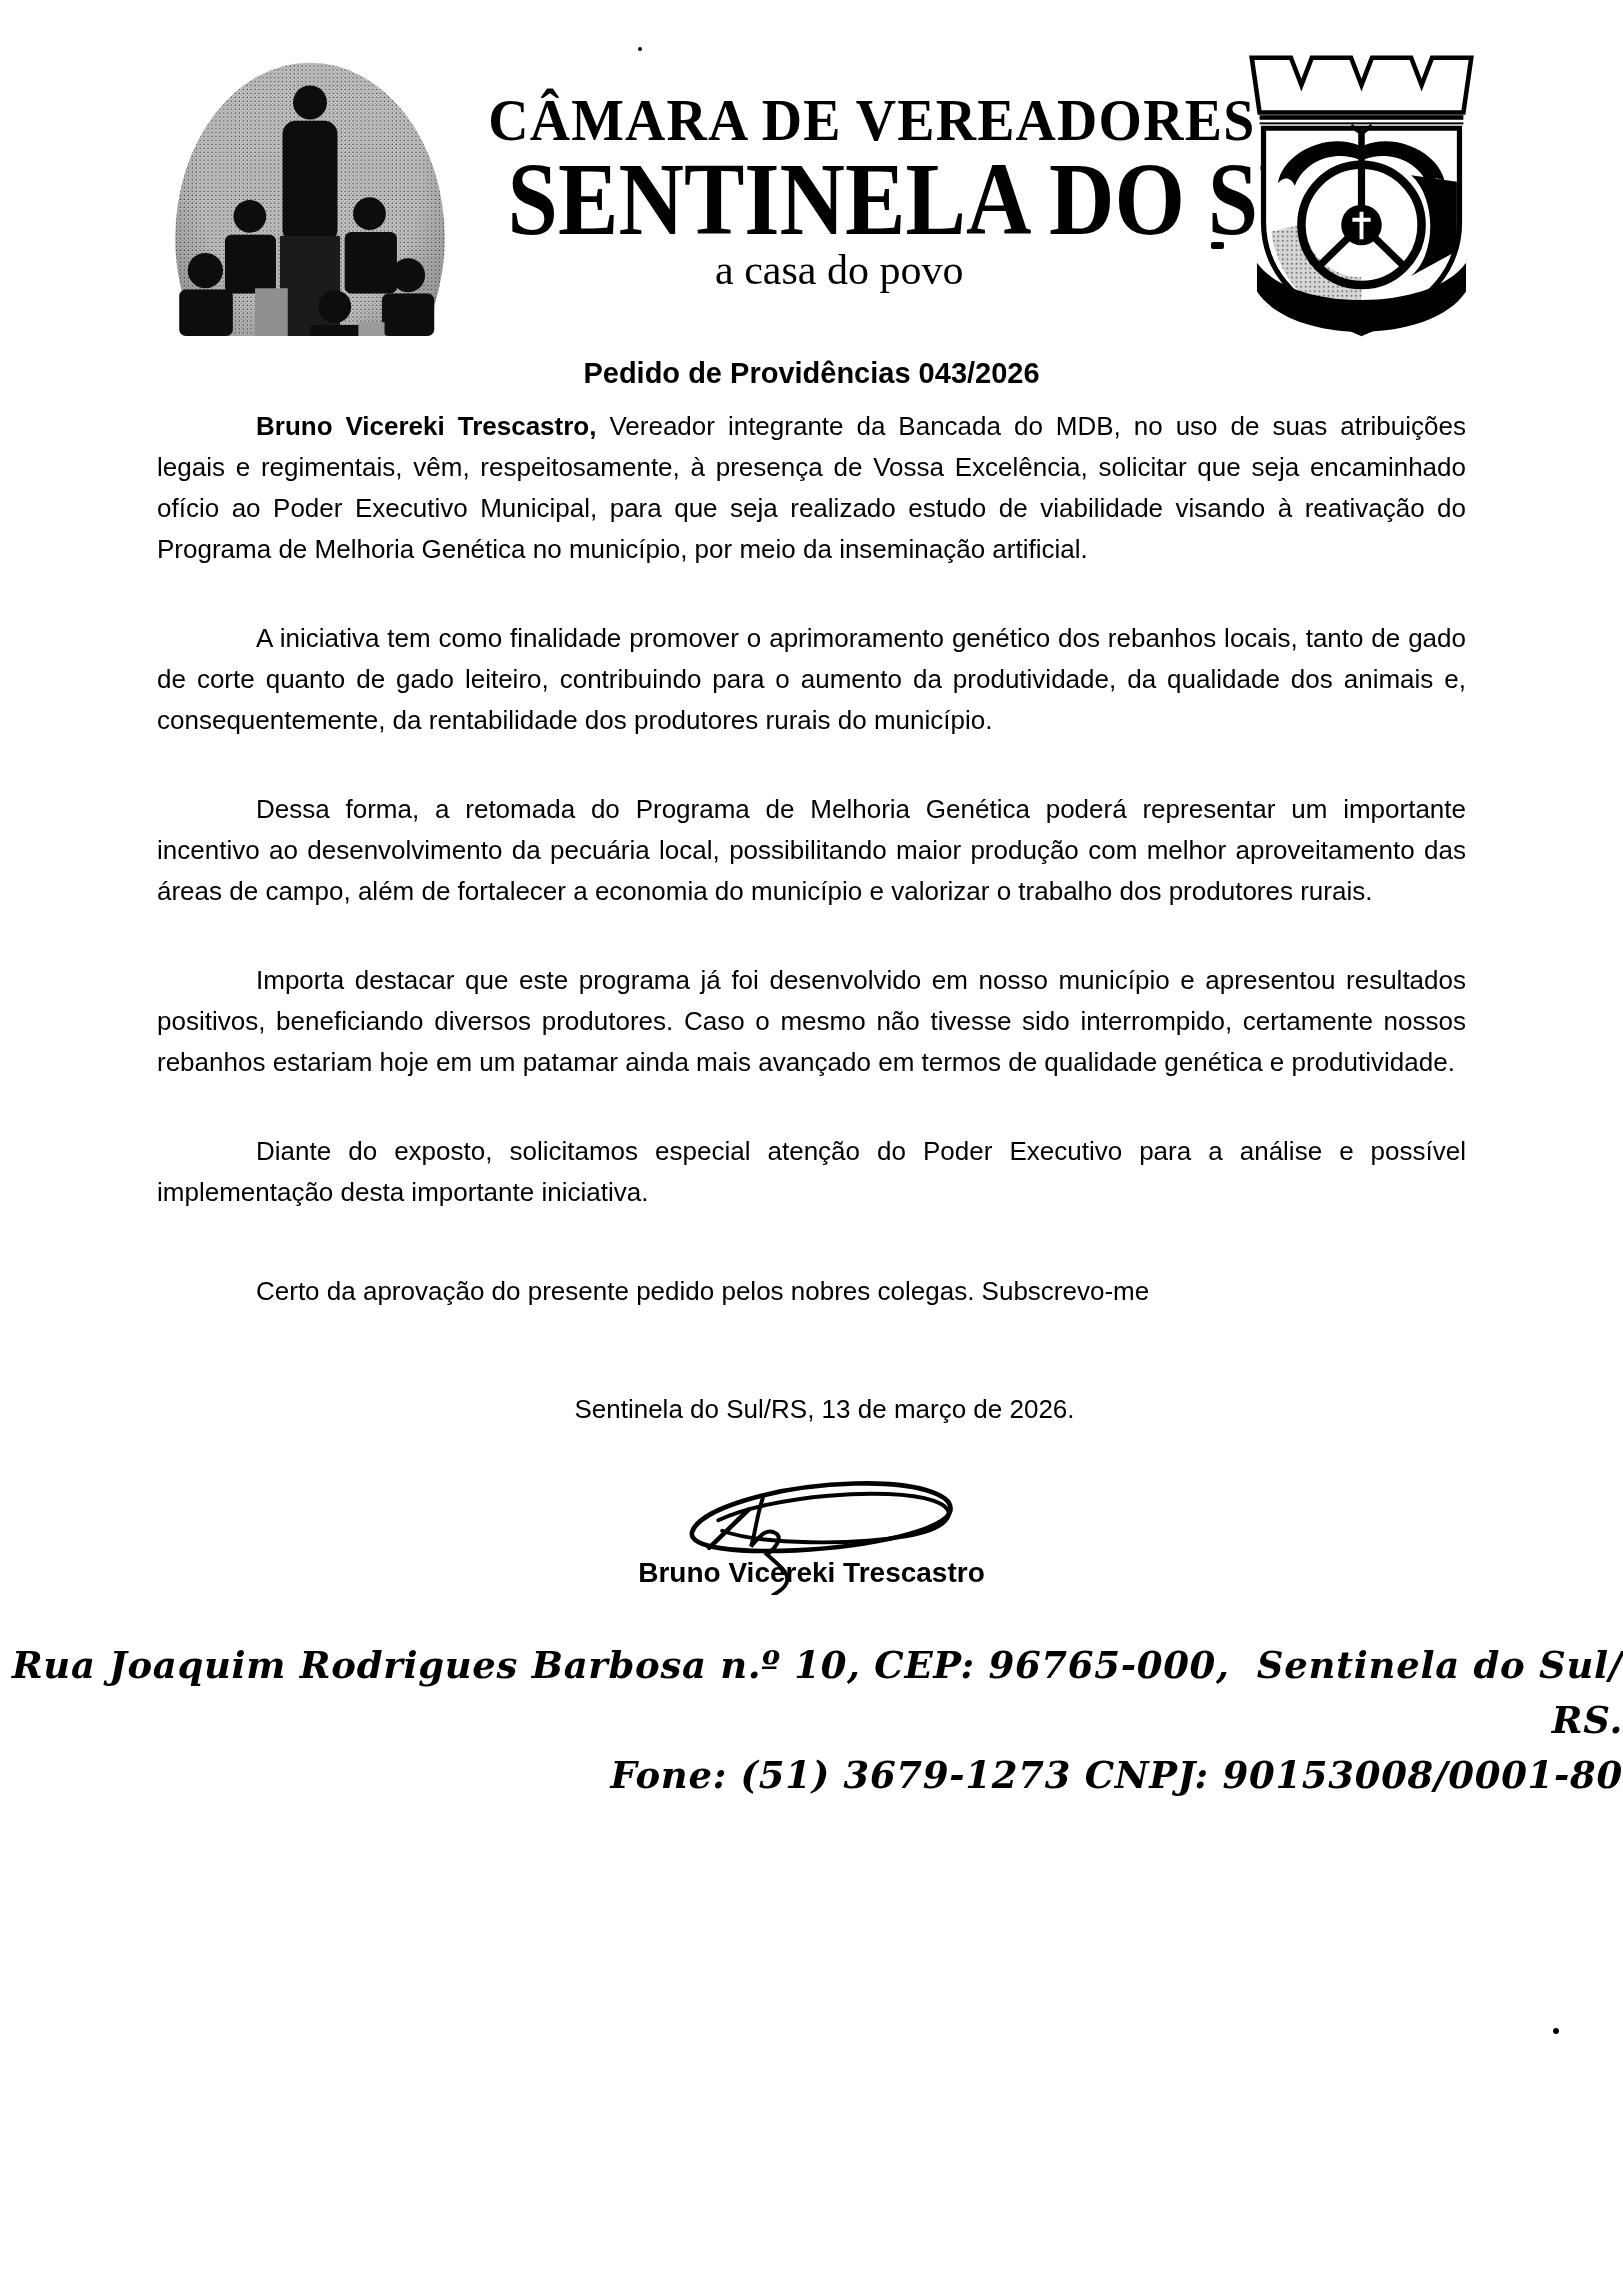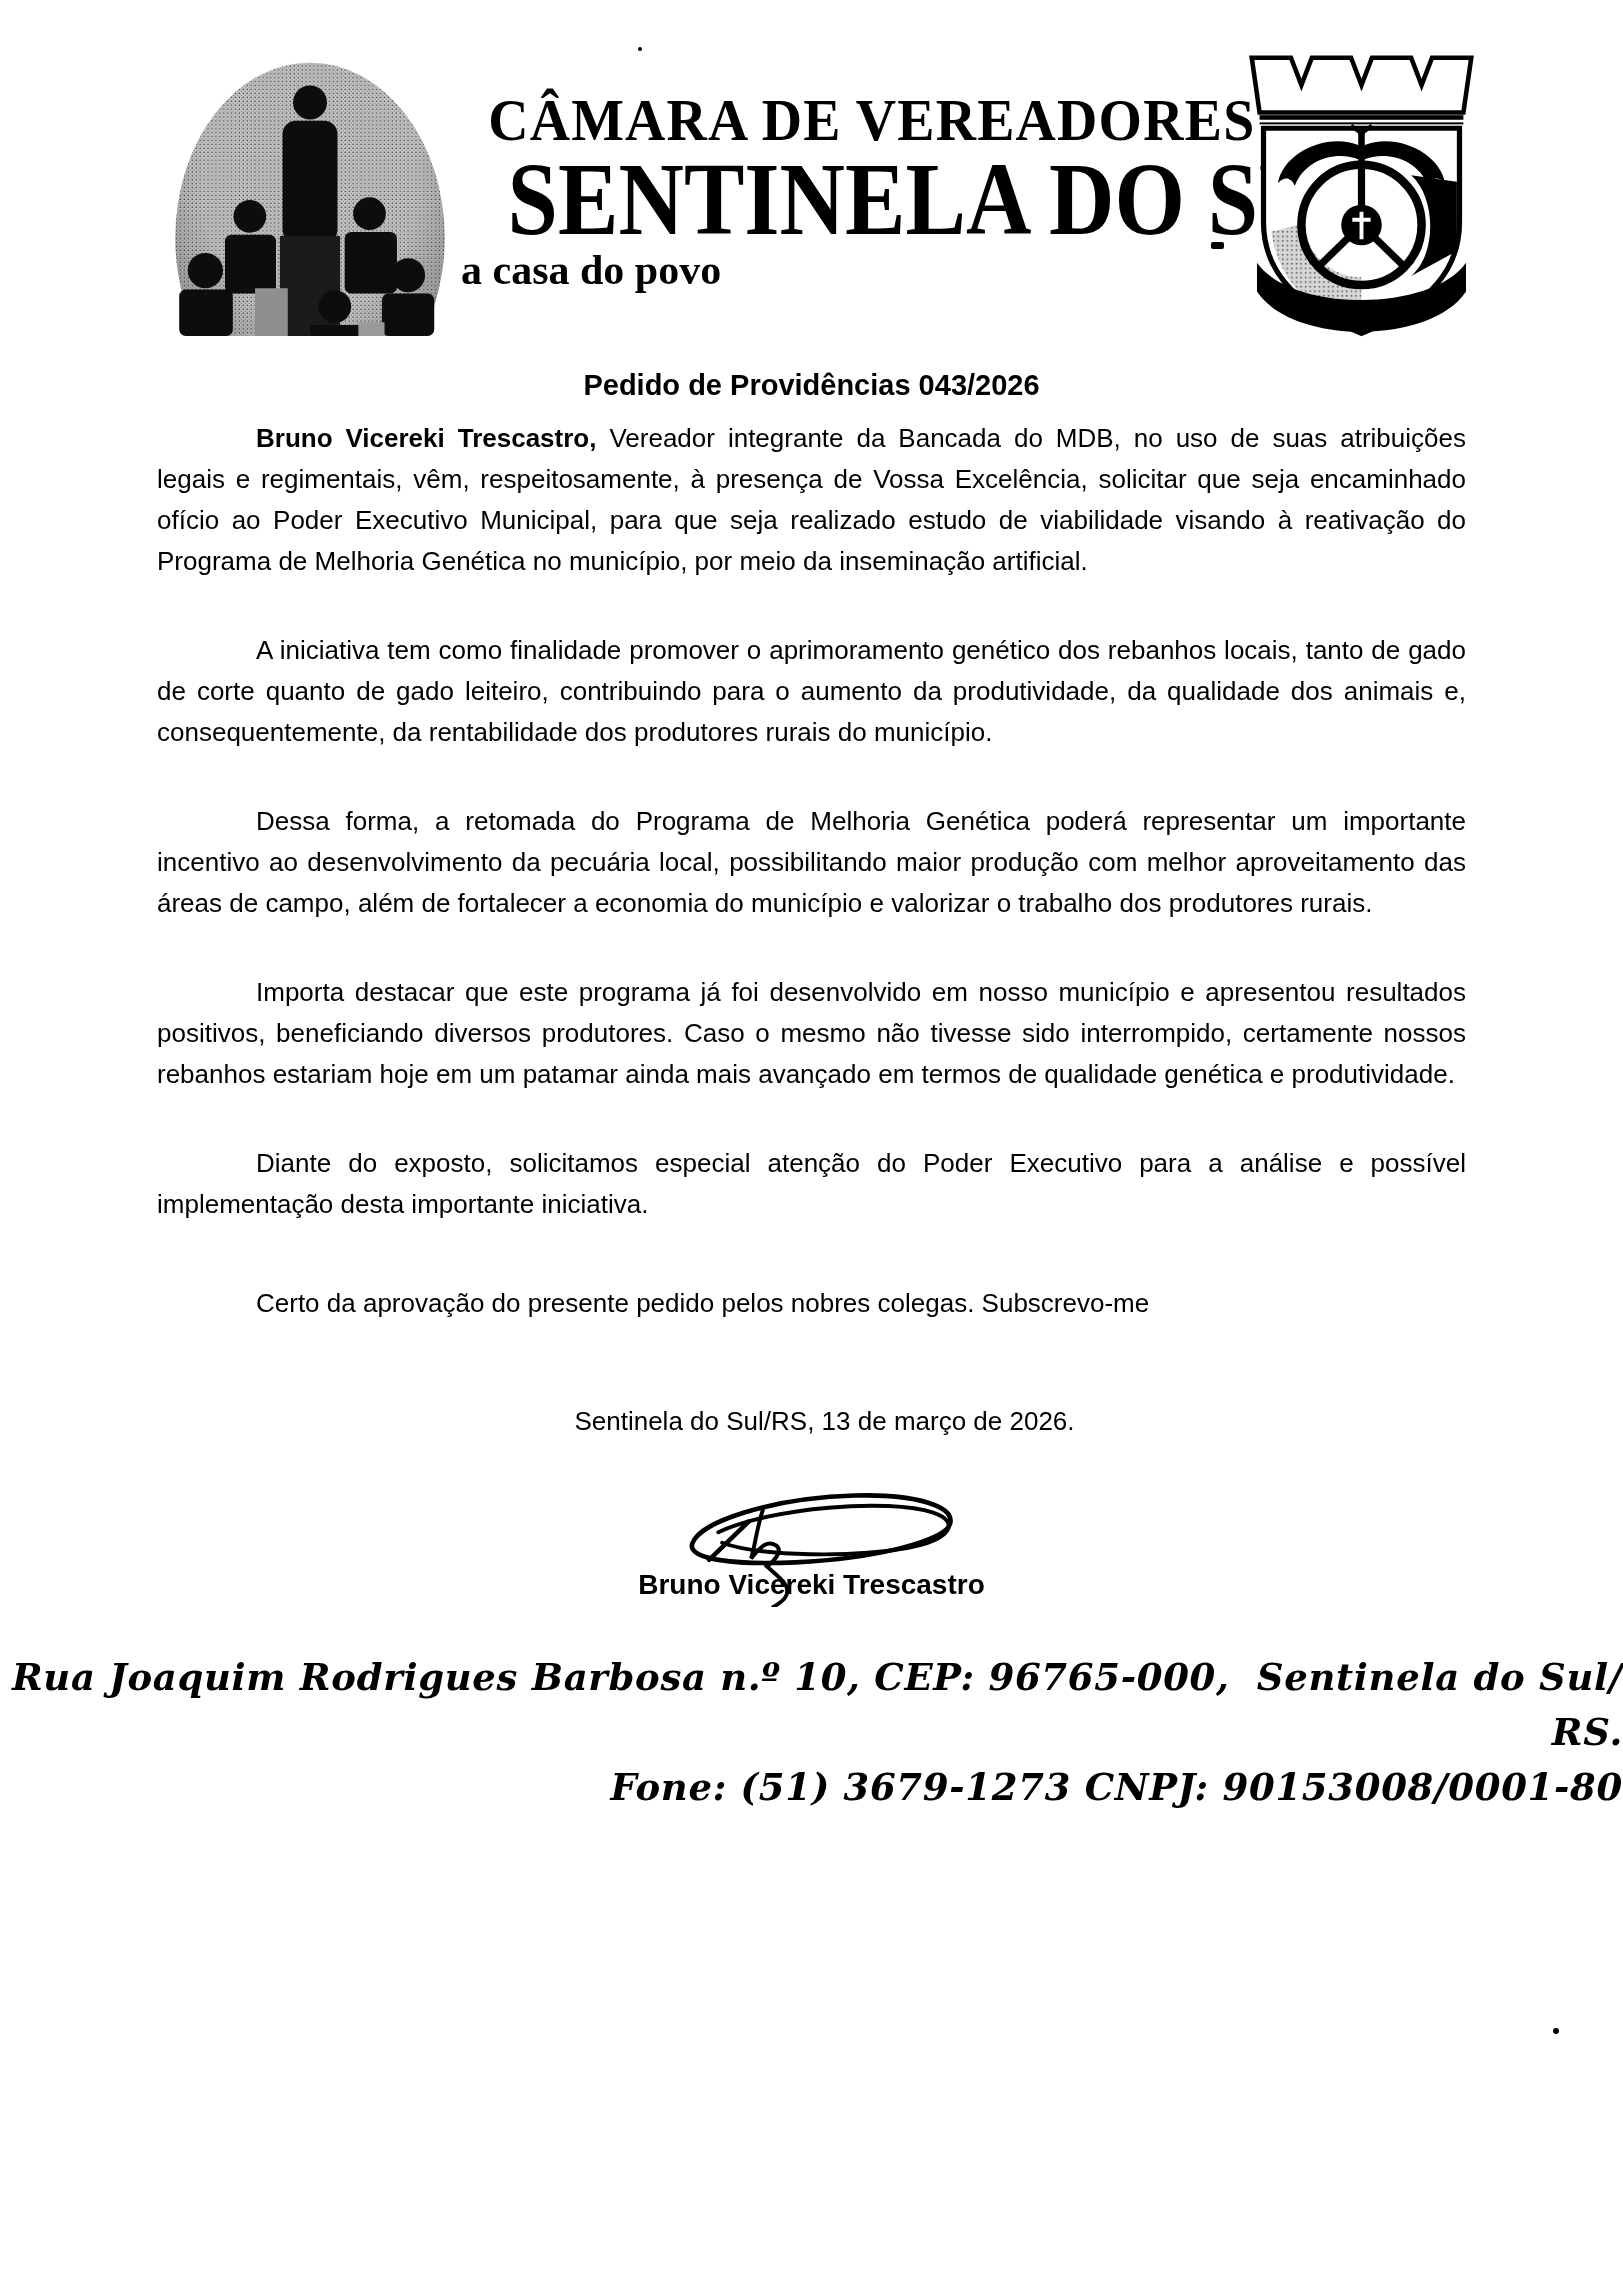--- a/index.html
+++ b/index.html
@@ -20,27 +20,27 @@
     font-family:"Liberation Serif",serif;font-weight:bold;
     font-size:60px;line-height:60px;letter-spacing:1.3px;white-space:nowrap;
     transform:scaleX(0.93);transform-origin:center;
   }
   .org2{
     font-family:"Liberation Serif",serif;font-weight:bold;
     font-size:103px;line-height:98px;letter-spacing:0px;white-space:nowrap;
     transform:scaleX(0.88);transform-origin:center;
   }
   .tagline{
-    font-family:"Liberation Serif",serif;font-weight:bold;
-    font-size:42px;line-height:42px;text-align:left;padding-right:19.6px;
+    font-family:"Liberation Serif",serif;font-weight:normal;
+    font-size:42px;line-height:42px;text-align:center;padding-right:19.6px;
     margin-top:1.3px;white-space:nowrap;
   }
   
   .doc-title{
-    text-align:center;font-weight:bold;font-size:29px;line-height:33px;margin:12px;
+    text-align:center;font-weight:bold;font-size:29px;line-height:33px;margin:0;
   }
   .addressee{
     margin:41px 157px 0 157px;font-size:26px;line-height:38px;
   }
   .body-par{
     margin:0 157px;font-size:26px;line-height:41px;
     text-align:justify;text-indent:99px;
   }
   .p-first{margin-top:16px;}
   .p-next{margin-top:48px;}

